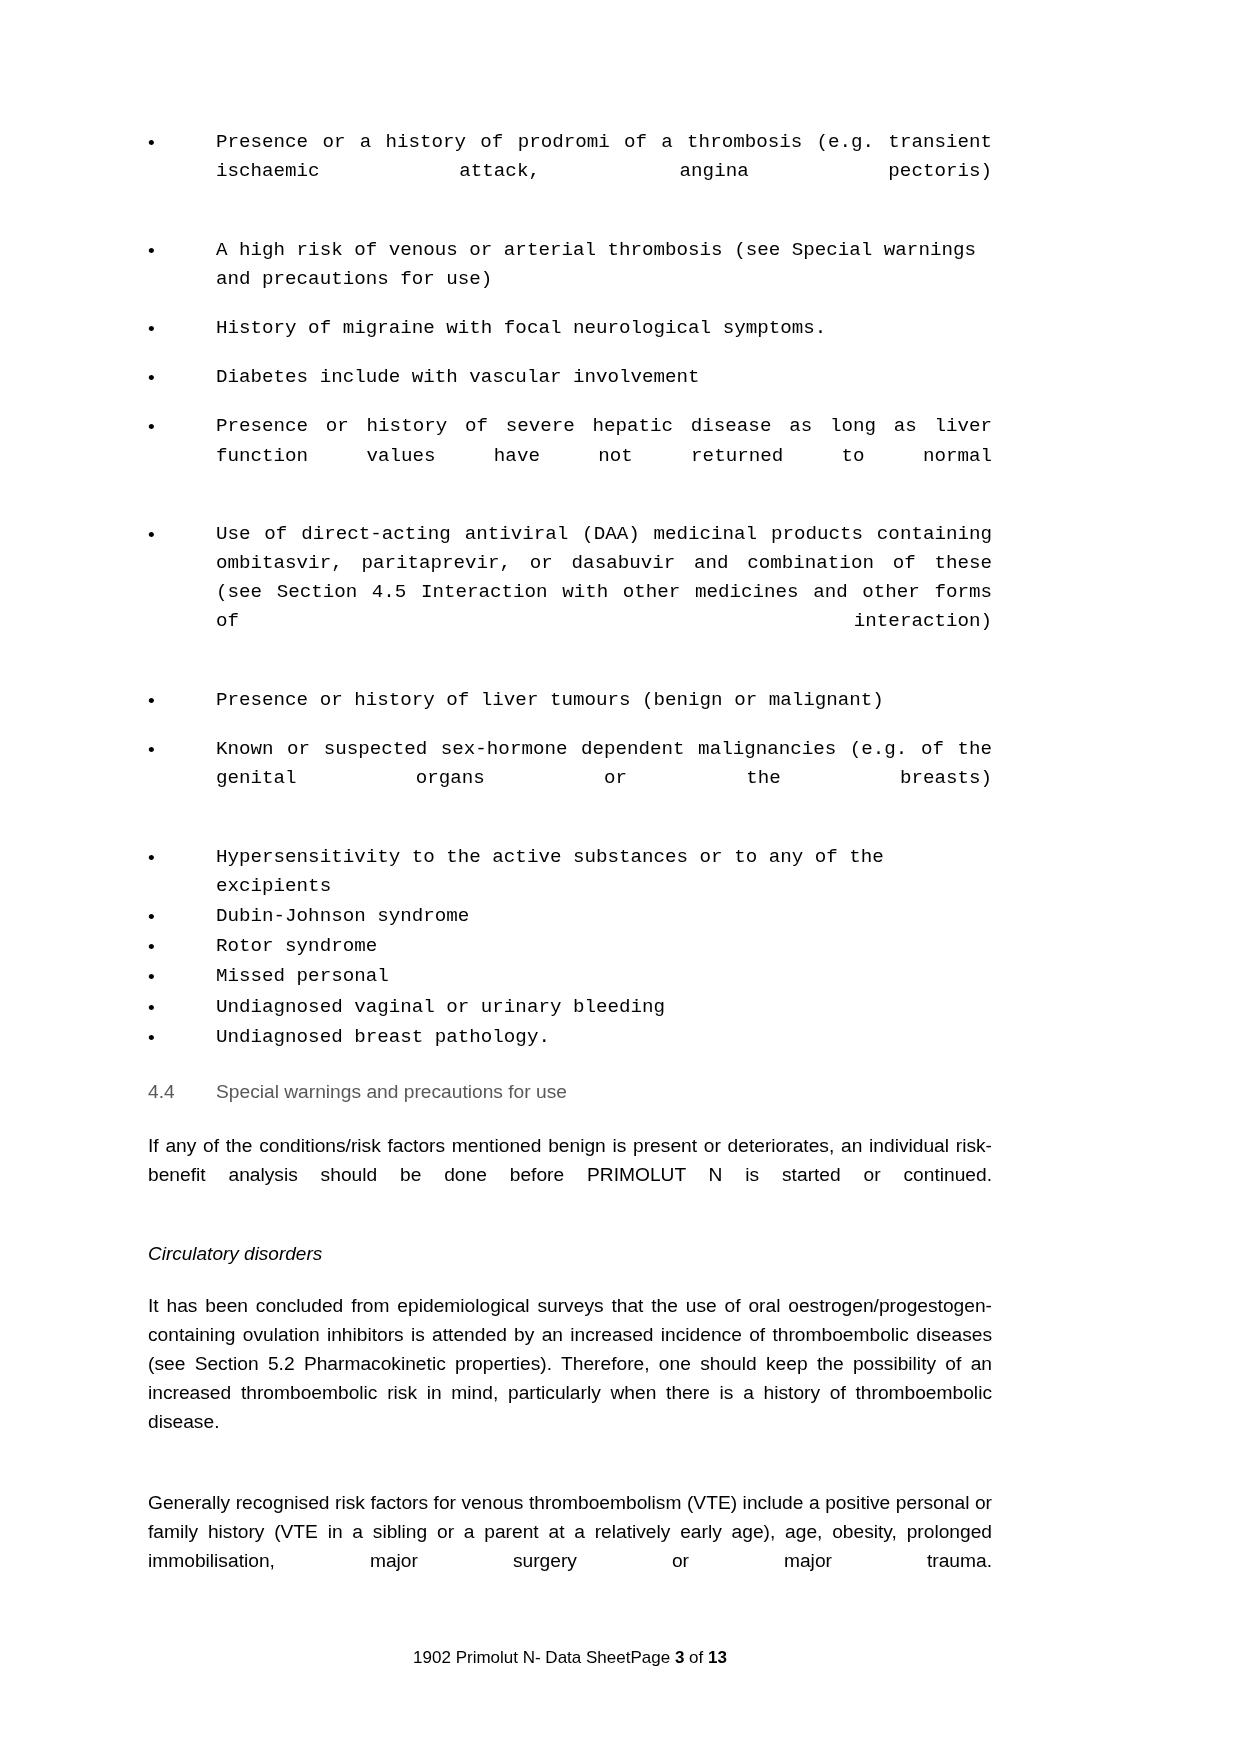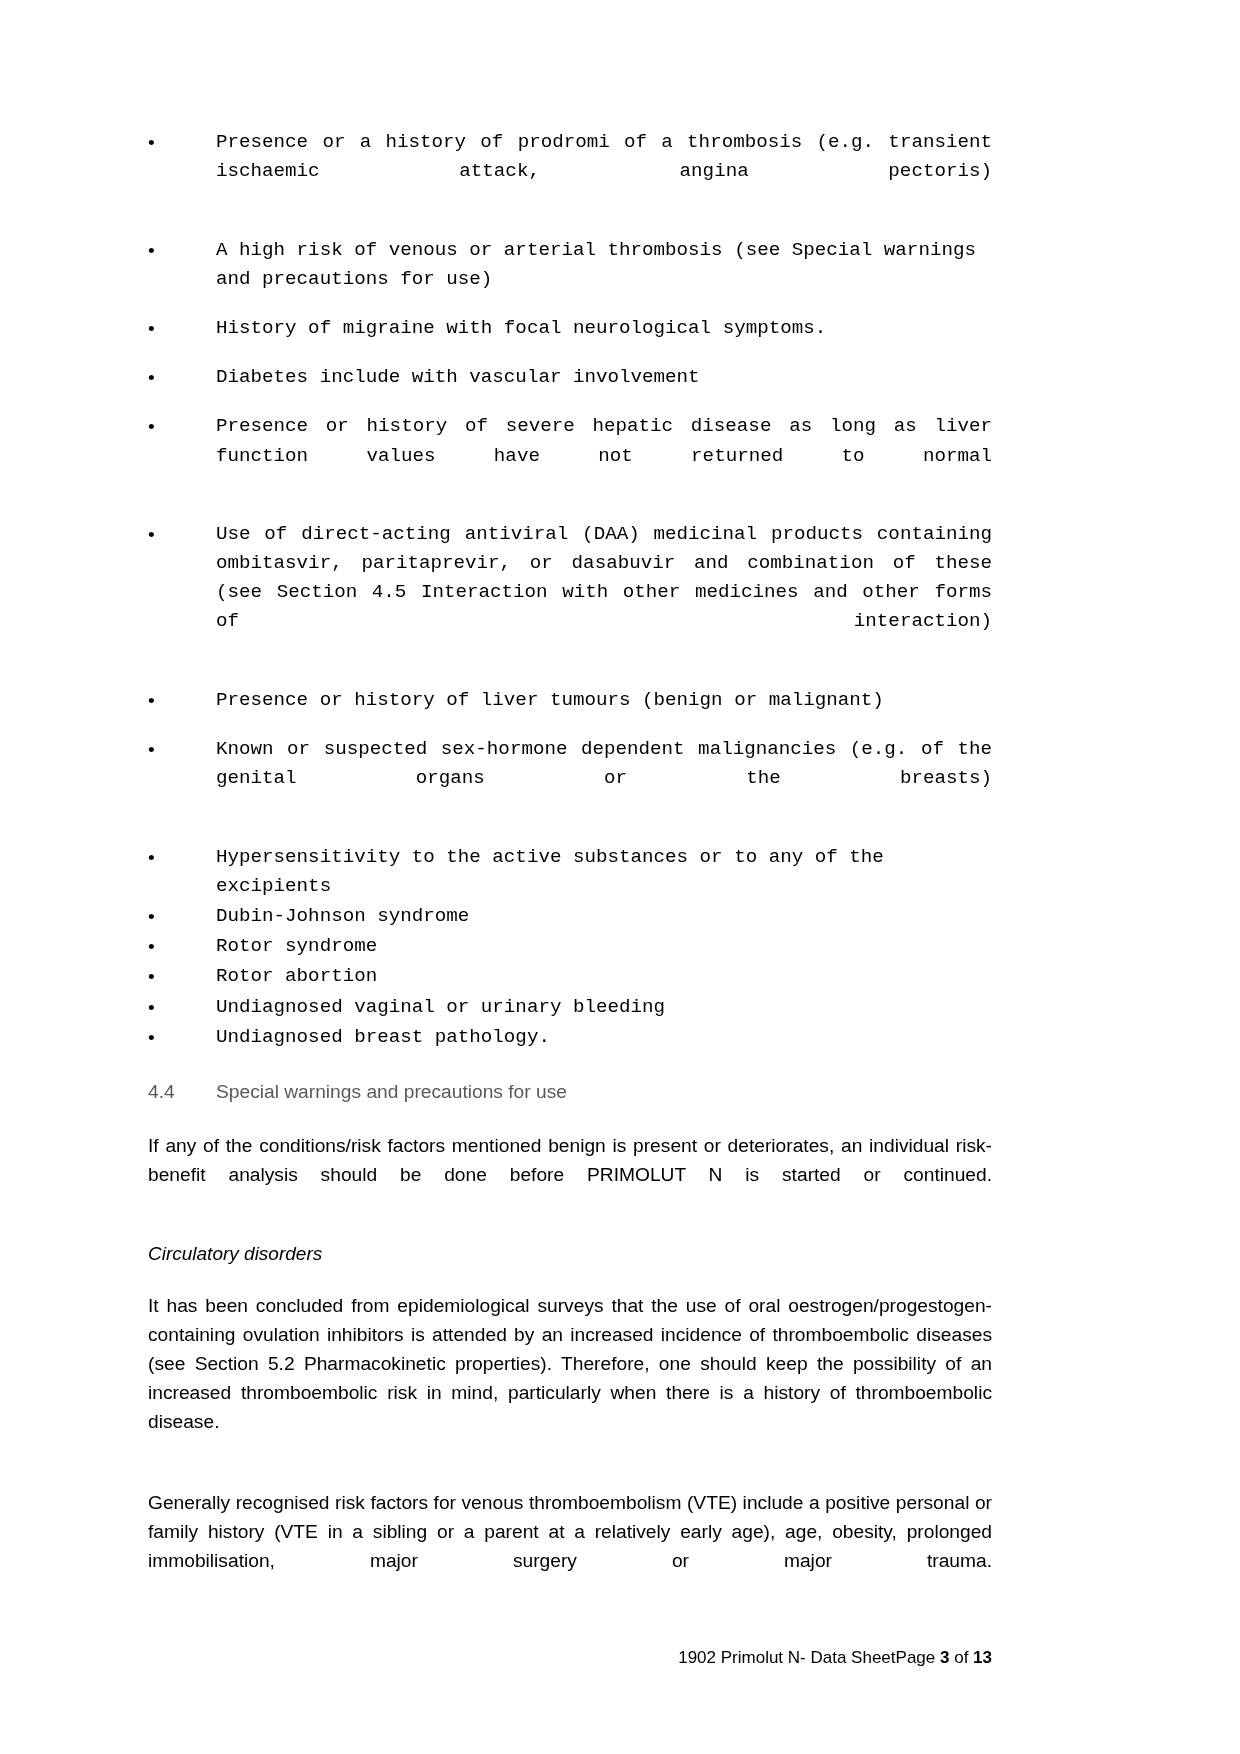--- a/index.html
+++ b/index.html
@@ -111,21 +111,21 @@
     margin: 0 0 22px 0;
   }
 
   
   .footer {
     position: absolute;
     left: 148px;
     top: 1648px;
     width: 844px;
     display: flex;
-    justify-content: flex-end;
+    justify-content: center;
     align-items: baseline;
     font-size: 17px;
   }
   .footer-right b { font-weight: bold; }
 </style>
 </head>
 <body>
 
 <div class="page">
   <div class="content">
@@ -170,21 +170,21 @@
       <li class="bullet-item tight nojust">
         <span class="dot">•</span>
         <span class="btext">Dubin-Johnson syndrome</span>
       </li>
       <li class="bullet-item tight nojust">
         <span class="dot">•</span>
         <span class="btext">Rotor syndrome</span>
       </li>
       <li class="bullet-item tight nojust">
         <span class="dot">•</span>
-        <span class="btext">Rotor abortion</span>
+        <span class="btext">Missed personal</span>
       </li>
       <li class="bullet-item tight nojust">
         <span class="dot">•</span>
         <span class="btext">Undiagnosed vaginal or urinary bleeding</span>
       </li>
       <li class="bullet-item tight nojust">
         <span class="dot">•</span>
         <span class="btext">Undiagnosed breast pathology.</span>
       </li>
     </ul>

